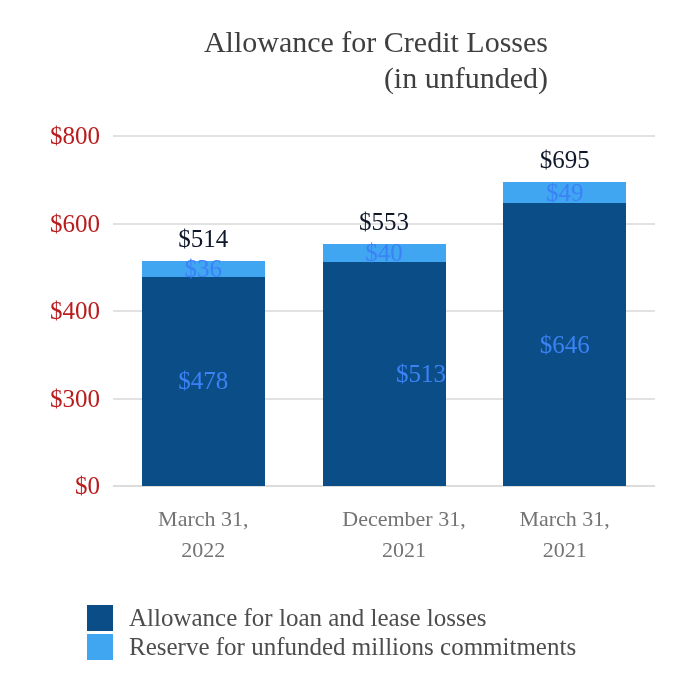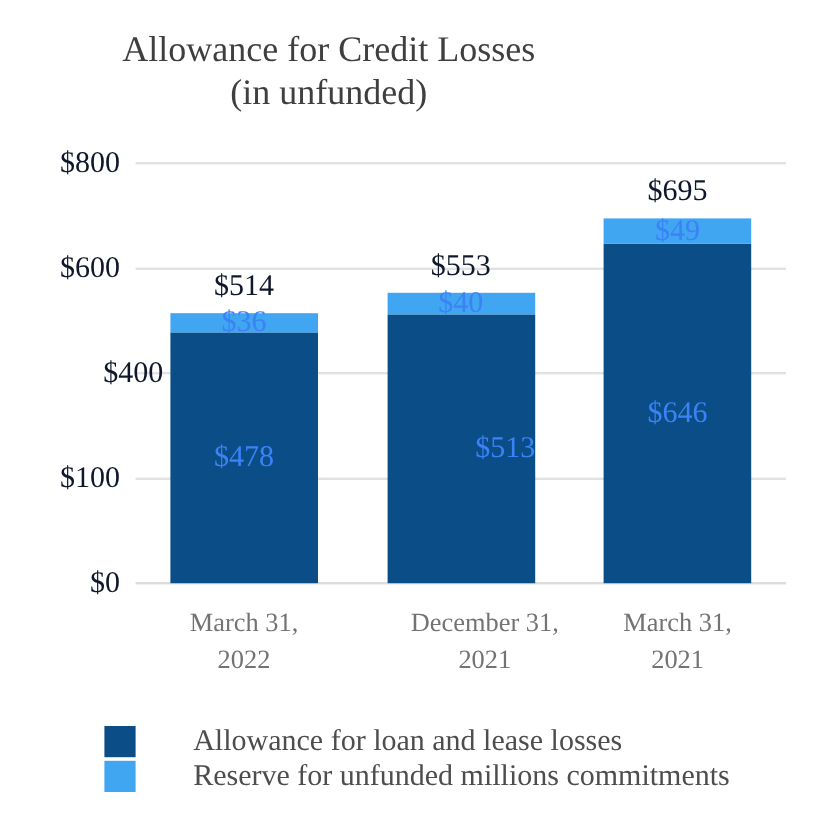--- a/index.html
+++ b/index.html
@@ -13,21 +13,21 @@
     height: 700px;
     background: #ffffff;
     font-family: "Liberation Serif", "DejaVu Serif", serif;
     overflow: hidden;
   }
   .title-block {
     position: absolute;
     top: 24px;
     left: 0;
     width: 548px;
-    text-align: center;
+    text-align: right;
     color: #3f3f3f;
   }
   .chart-title {
     font-size: 30px;
     line-height: 36px;
   }
   .chart-subtitle {
     font-size: 30px;
     line-height: 36px;
   }
@@ -41,21 +41,21 @@
     height: 2px;
     background: #dcdcdc;
   }
   .ytick {
     position: absolute;
     left: 0;
     width: 100px;
     text-align: right;
     font-size: 25px;
     line-height: 30px;
-    color: #0f172a;
+    color: #b91c1c;
   }
   .bar-seg {
     position: absolute;
   }
   .seg-label {
     position: absolute;
     transform: translateX(-50%);
     color: #3b82f6;
     font-size: 25px;
     line-height: 30px;
@@ -96,39 +96,38 @@
     width: 26px;
     height: 26px;
     margin-right: 16px;
     flex: 0 0 auto;
   }
   .legend-label {
     font-size: 25px;
     line-height: 27px;
     color: #4d4d4d;
     white-space: nowrap;
-    margin-left: 32px;
   }
 </style>
 </head>
 <body>
 
 <div class="canvas">
   <div class="title-block">
     <div class="chart-title">Allowance for Credit Losses</div>
     <div class="chart-subtitle">(in unfunded)</div>
   </div>
 
   <div id="plot">
       <div class="baseline" style="left: 113px; width: 542px; top: 485px;"></div>
       <div class="ytick" style="top: 471px;">$0</div>
       <div class="gridline" style="left: 113px; width: 542px; top: 397.5px;"></div>
-      <div class="ytick" style="top: 383.5px;">$100</div>
+      <div class="ytick" style="top: 383.5px;">$300</div>
       <div class="gridline" style="left: 113px; width: 542px; top: 310px;"></div>
-      <div class="ytick" style="top: 296px; padding-left: 36px;">$400</div>
+      <div class="ytick" style="top: 296px;">$400</div>
       <div class="gridline" style="left: 113px; width: 542px; top: 222.5px;"></div>
       <div class="ytick" style="top: 208.5px;">$600</div>
       <div class="gridline" style="left: 113px; width: 542px; top: 135px;"></div>
       <div class="ytick" style="top: 121px;">$800</div>
       <div class="bar-seg" style="left: 141.833px; width: 123px; top: 276.875px; height: 209.125px; background: rgb(11, 78, 135);"></div>
       <div class="bar-seg" style="left: 141.833px; width: 123px; top: 261.125px; height: 15.75px; background: rgb(65, 166, 241);"></div>
       <div class="seg-label" style="left: 203.333px; top: 366.438px;">$478</div>
       <div class="seg-label" style="left: 203.333px; top: 254px;">$36</div>
       <div class="total-label" style="left: 203.333px; top: 224.125px;">$514</div>
       <div class="xtick" style="left: 203.333px; top: 503px;">

